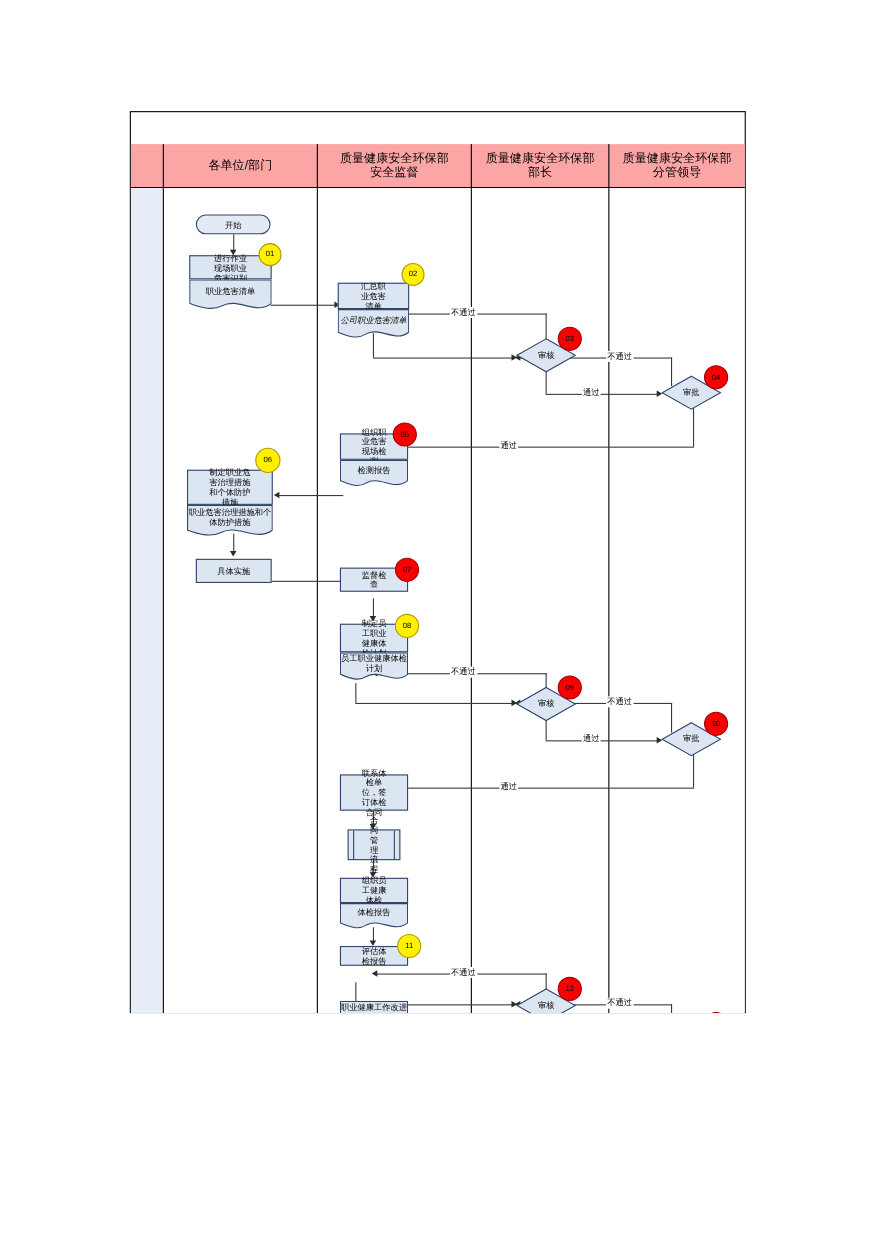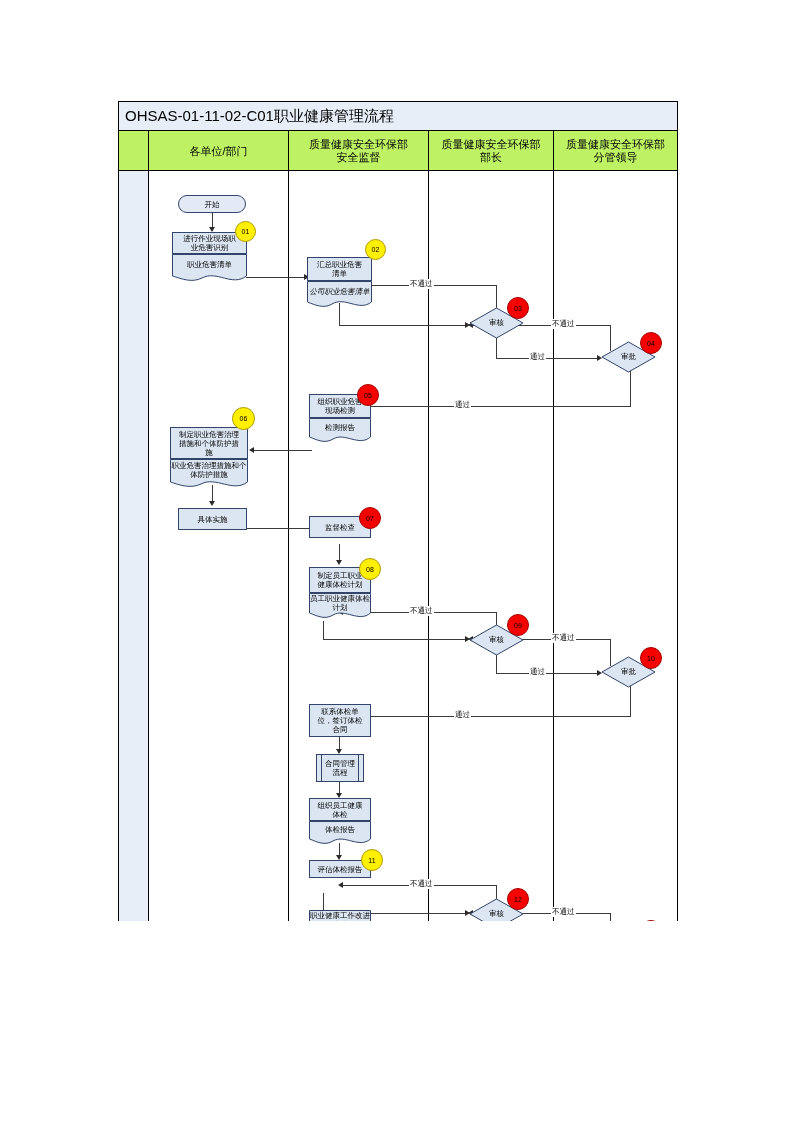--- a/index.html
+++ b/index.html
@@ -10,37 +10,37 @@
            border:1px solid #000;box-sizing:border-box;}
 
   
   #title-bar{position:absolute;left:0;top:0;width:100%;height:29px;
              box-sizing:border-box;border-bottom:1px solid #000;
              background:#e8eef7;display:flex;align-items:center;}
   #title-bar .t{font-size:15px;padding-left:6px;letter-spacing:0px;}
 
   
   #lane-head{position:absolute;left:0;top:29px;width:100%;height:40px;
-             box-sizing:border-box;border-bottom:1px solid #000;background:#bef264;}
+             box-sizing:border-box;border-bottom:1px solid #000;background:#fca5a5;}
   .lh{position:absolute;top:0;height:40px;box-sizing:border-box;
       display:flex;align-items:center;justify-content:center;text-align:center;
       font-size:11px;line-height:13px;border-left:1px solid #000;}
   .lh.first{border-left:none;}
 
   
   #lane-body{position:absolute;left:0;top:69px;width:100%;height:750px;
              overflow:hidden;background:#fff;}
   .vsep{position:absolute;top:0;height:100%;width:1px;background:#000;}
   #strip{position:absolute;left:0;top:0;width:29px;height:100%;background:#e8eef7;}
 
   
   .node{position:absolute;box-sizing:border-box;background:#dce6f2;
         border:1px solid #31456b;font-size:7.5px;line-height:9px;
         display:flex;align-items:center;justify-content:center;text-align:center;
-        color:#000;padding:0 7px;}
+        color:#000;padding:0 18px;}
   .term{border-radius:14px;background:#e3e9f5;}
   .proc{}
   .pre-proc{}
   .pre-proc::before,.pre-proc::after{content:"";position:absolute;top:0;bottom:0;
         width:0;border-left:1px solid #31456b;}
   .pre-proc::before{left:4px;}
   .pre-proc::after{right:4px;}
 
   
   .docwrap{position:absolute;}
@@ -74,23 +74,20 @@
   .ah-d{border-left:3.2px solid transparent;border-right:3.2px solid transparent;
         border-top:5px solid #2b2b2b;}
   .elbl{position:absolute;font-size:7.5px;color:#000;background:#fff;
         padding:0 1px;white-space:nowrap;}
 </style>
 </head>
 <body>
 
 <div id="diagram">
 
-  <div id="title-bar">
-    <span class="t">OHSAS-01-11-02-C01职业健康管理流程</span>
-  </div>
 
   <div id="lane-head">
     <div class="lh first" style="left:0;width:29px;"></div>
     <div class="lh" style="left:29px;width:140px;">
       <span>各单位/部门</span>
     </div>
     <div class="lh" style="left:169px;width:140px;">
       <span><span>质量健康安全环保部</span><br>
       <span>安全监督</span></span>
     </div>

